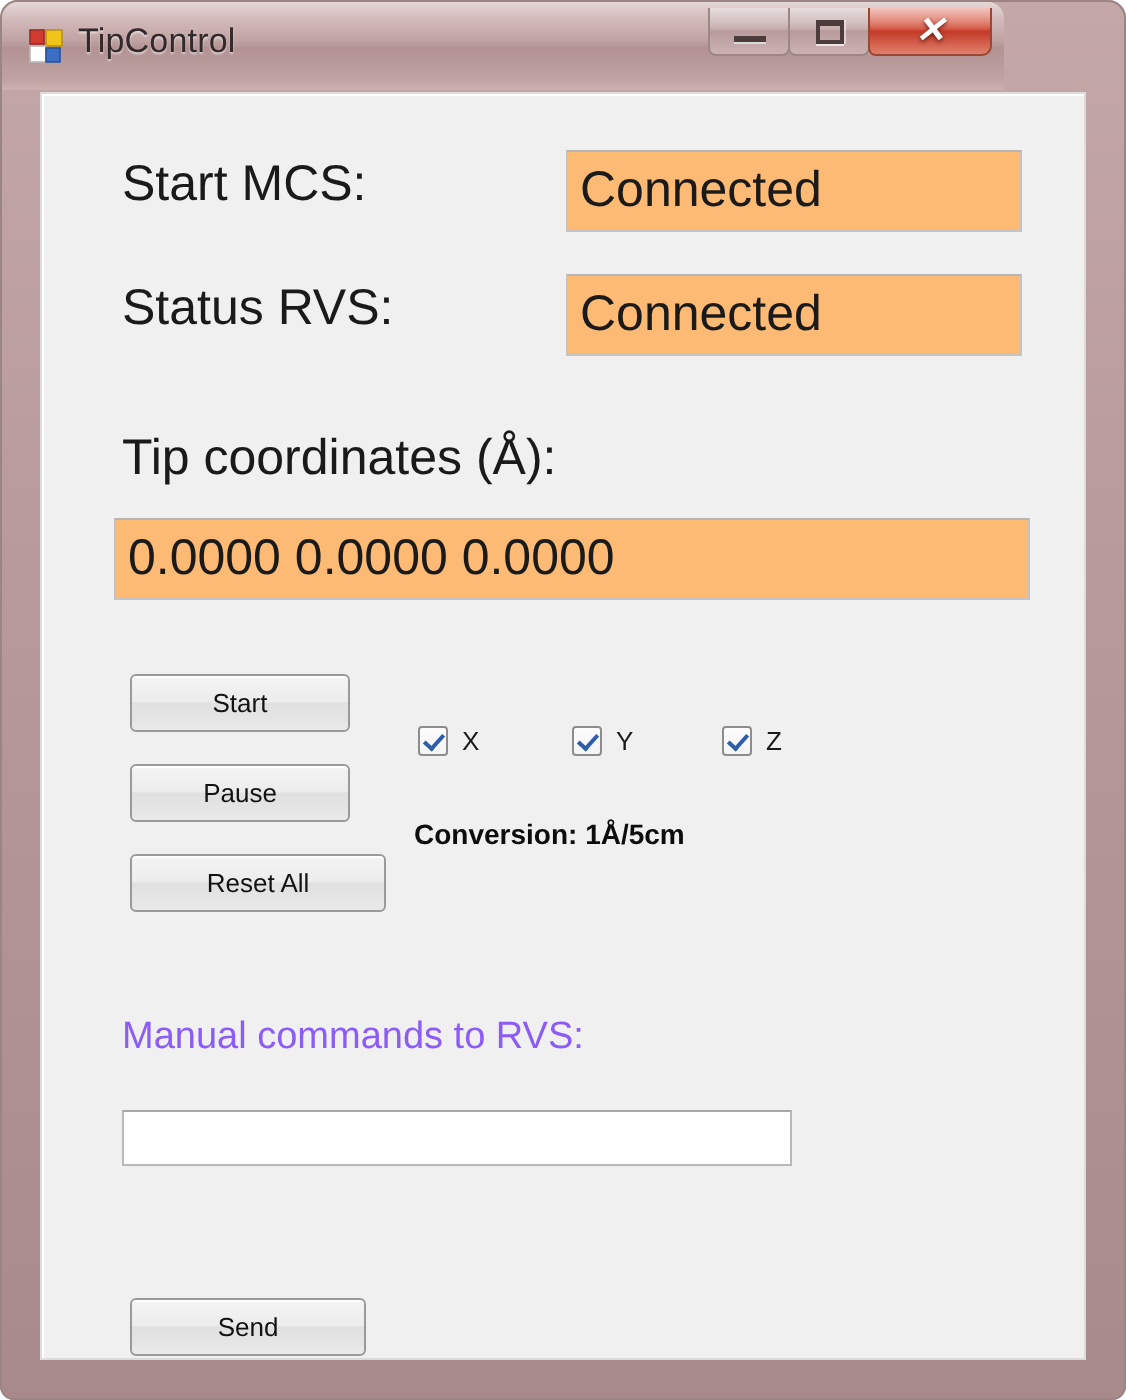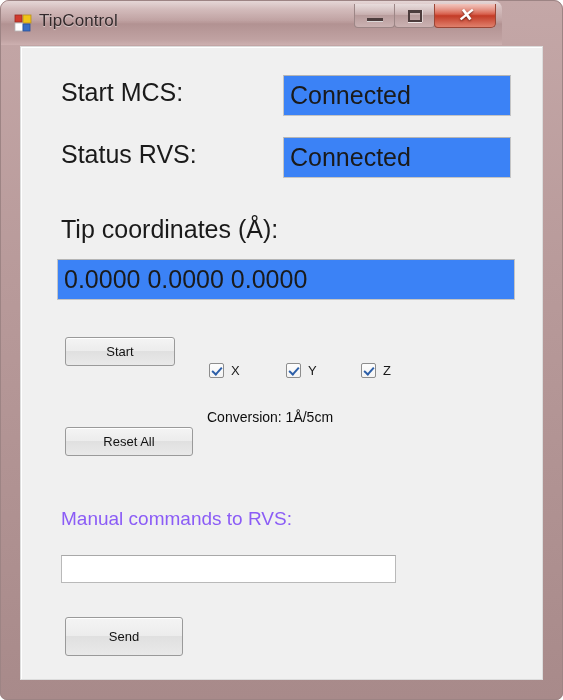--- a/index.html
+++ b/index.html
@@ -175,30 +175,30 @@
   }
   .lbl-small {
     position: absolute;
     font-size: 19px;
     color: #8b5cf6;
     white-space: nowrap;
   }
   .lbl-bold {
     position: absolute;
     font-size: 14px;
-    font-weight: normal;
+    font-weight: bold;
     color: #0d0d0d;
     white-space: nowrap;
   }
 
   
   .tb-readonly {
     position: absolute;
     box-sizing: border-box;
-    background: #3b82f6;
+    background: #fdba74;
     border: 1px solid #c4c4c4;
     border-top-color: #b5b5b5;
     font-size: 25px;
     color: #1a1a1a;
     padding: 0 6px;
     display: flex;
     align-items: center;
     overflow: hidden;
     white-space: nowrap;
   }
@@ -307,36 +307,37 @@
     <div class="lbl-big" style="left:40px; top:31px;">Start MCS:</div>
     <div class="tb-readonly" style="left:262px; top:28px; width:228px; height:41px;">Connected</div>
 
     <div class="lbl-big" style="left:40px; top:93px;">Status RVS:</div>
     <div class="tb-readonly" style="left:262px; top:90px; width:228px; height:41px;">Connected</div>
 
     <div class="lbl-big" style="left:40px; top:168px;">Tip coordinates (Å):</div>
     <div class="tb-readonly" style="left:36px; top:212px; width:458px; height:41px;">0.0000  0.0000  0.0000</div>
 
     <div class="btn" style="left:44px; top:290px; width:110px; height:29px;">Start</div>
+    <div class="btn" style="left:44px; top:335px; width:110px; height:29px;">Pause</div>
     <div class="btn" style="left:44px; top:380px; width:128px; height:29px;">Reset All</div>
 
     <div class="cbwrap" style="left:188px; top:316px;">
       <span class="cbbox checked"></span>
       <span class="cblabel">X</span>
     </div>
     <div class="cbwrap" style="left:265px; top:316px;">
       <span class="cbbox checked"></span>
       <span class="cblabel">Y</span>
     </div>
     <div class="cbwrap" style="left:340px; top:316px;">
       <span class="cbbox checked"></span>
       <span class="cblabel">Z</span>
     </div>
 
     <div class="lbl-bold" style="left:186px; top:362px;">Conversion: 1Å/5cm</div>
 
     <div class="lbl-small" style="left:40px; top:461px;">Manual commands to RVS:</div>
     <input class="tb-input" style="left: 40px; top: 508px; width: 335px; height: 28px;" type="text" placeholder="">
 
-    <div class="btn" style="left:44px; top:570px; width:118px; height:39px;">Send</div>
+    <div class="btn" style="left:44px; top:602px; width:118px; height:29px;">Send</div>
 
   </div>
 </div>
 
 </body></html>

